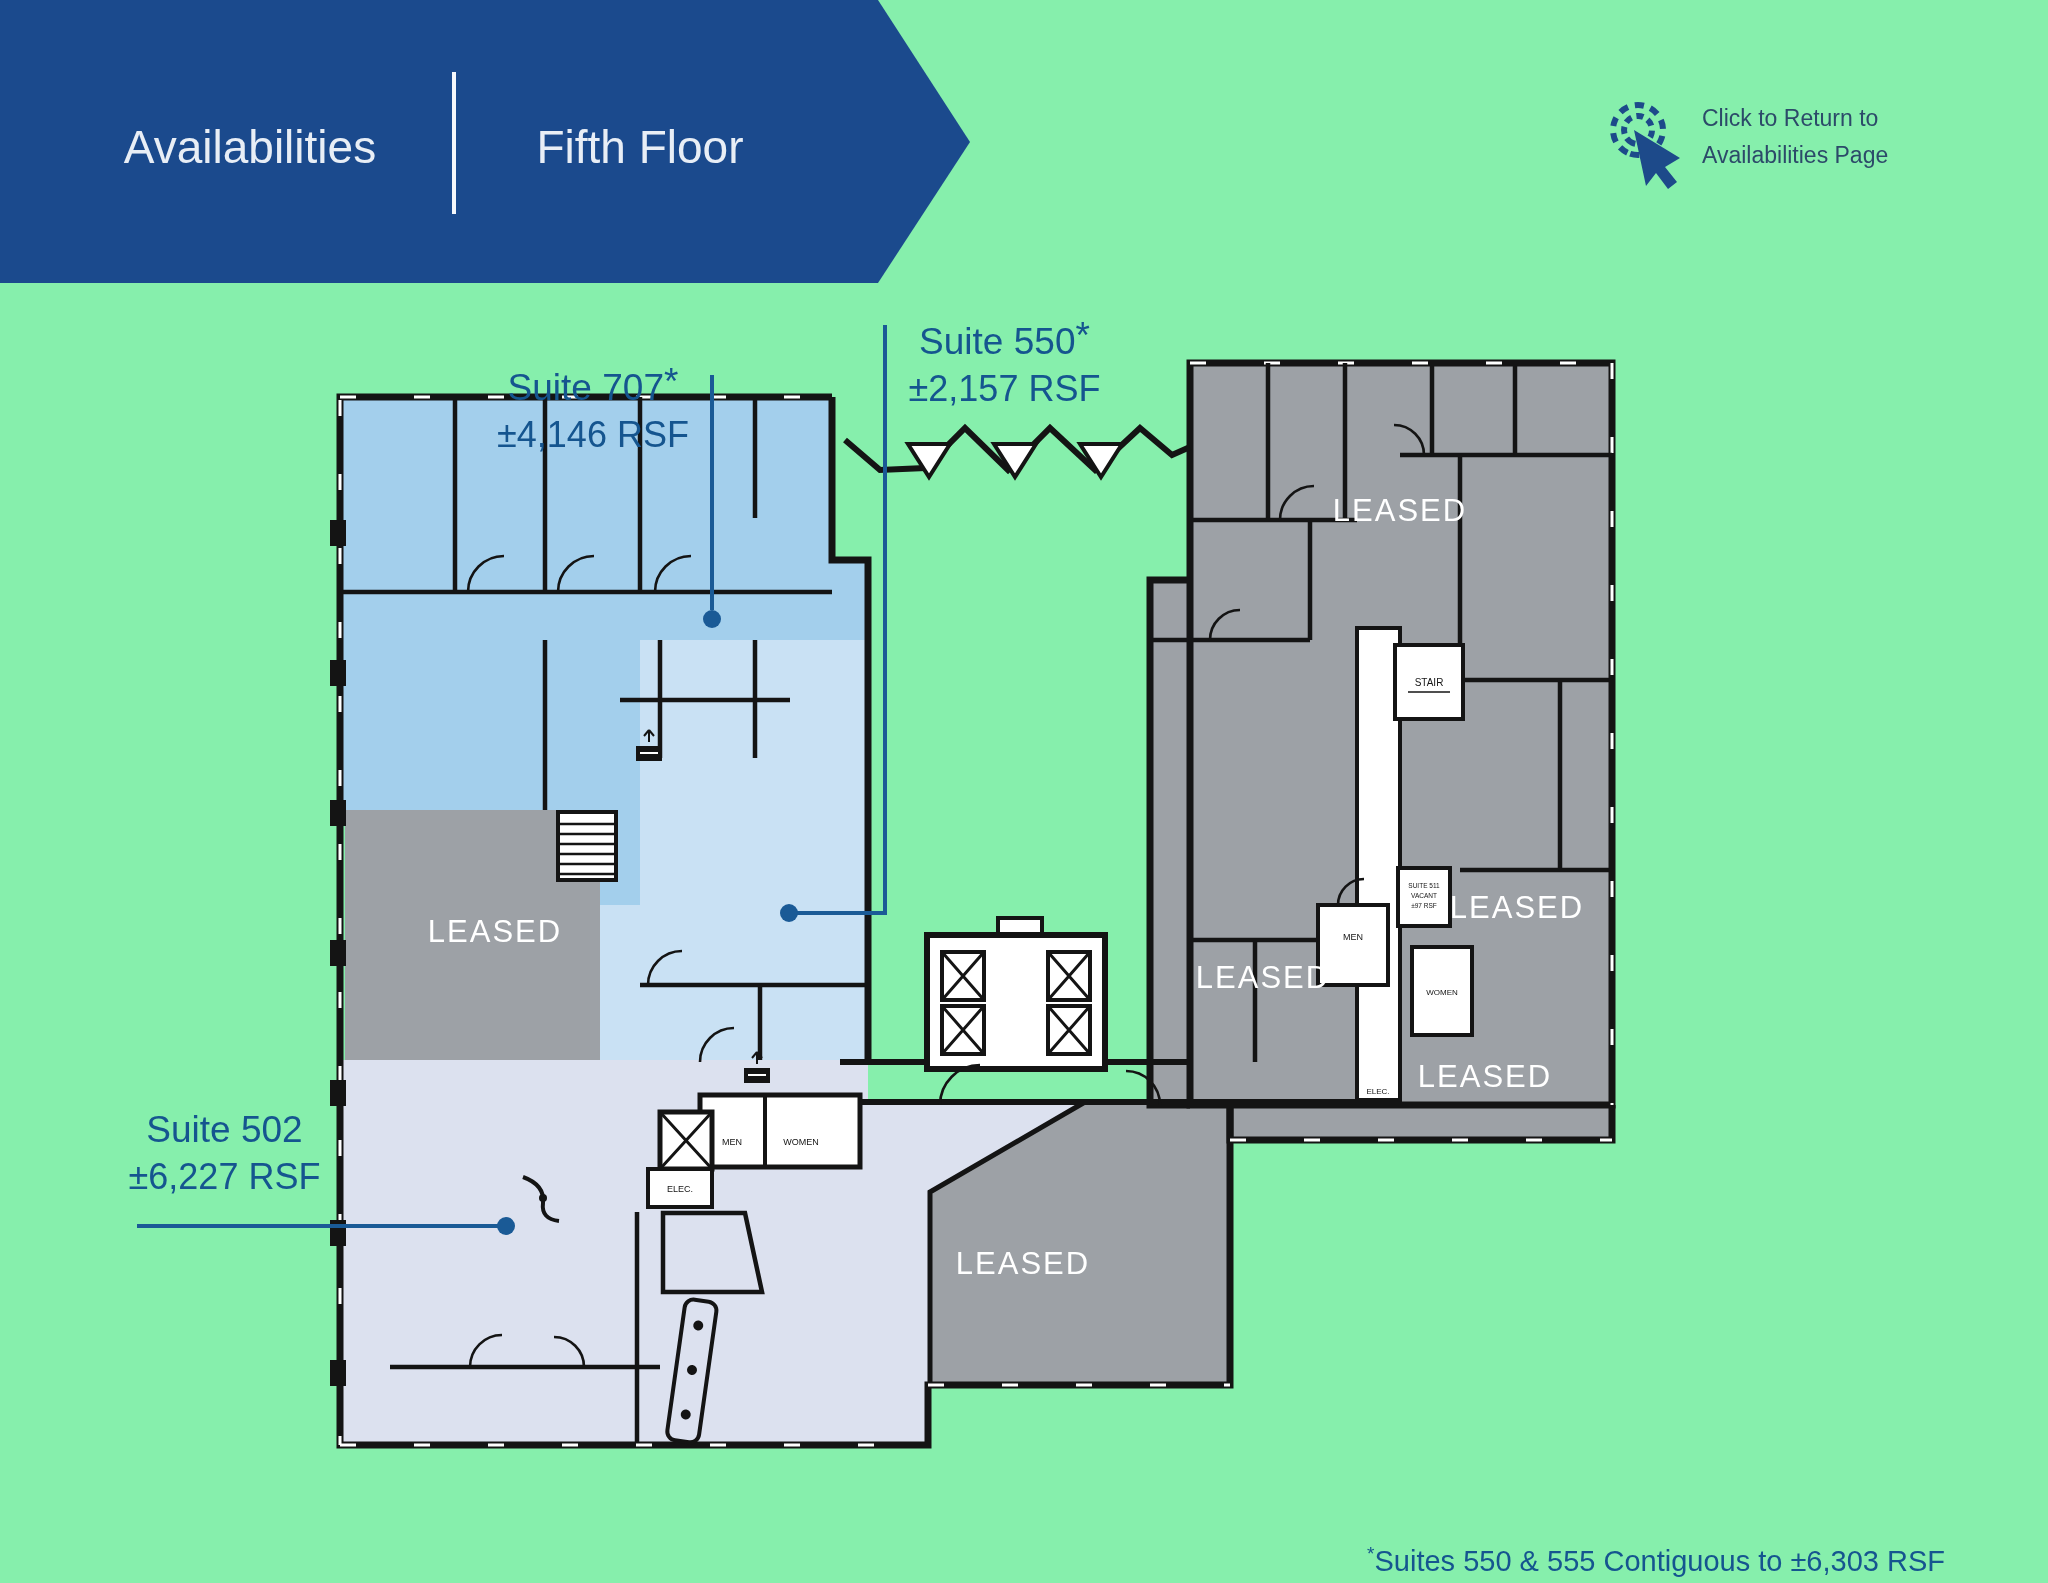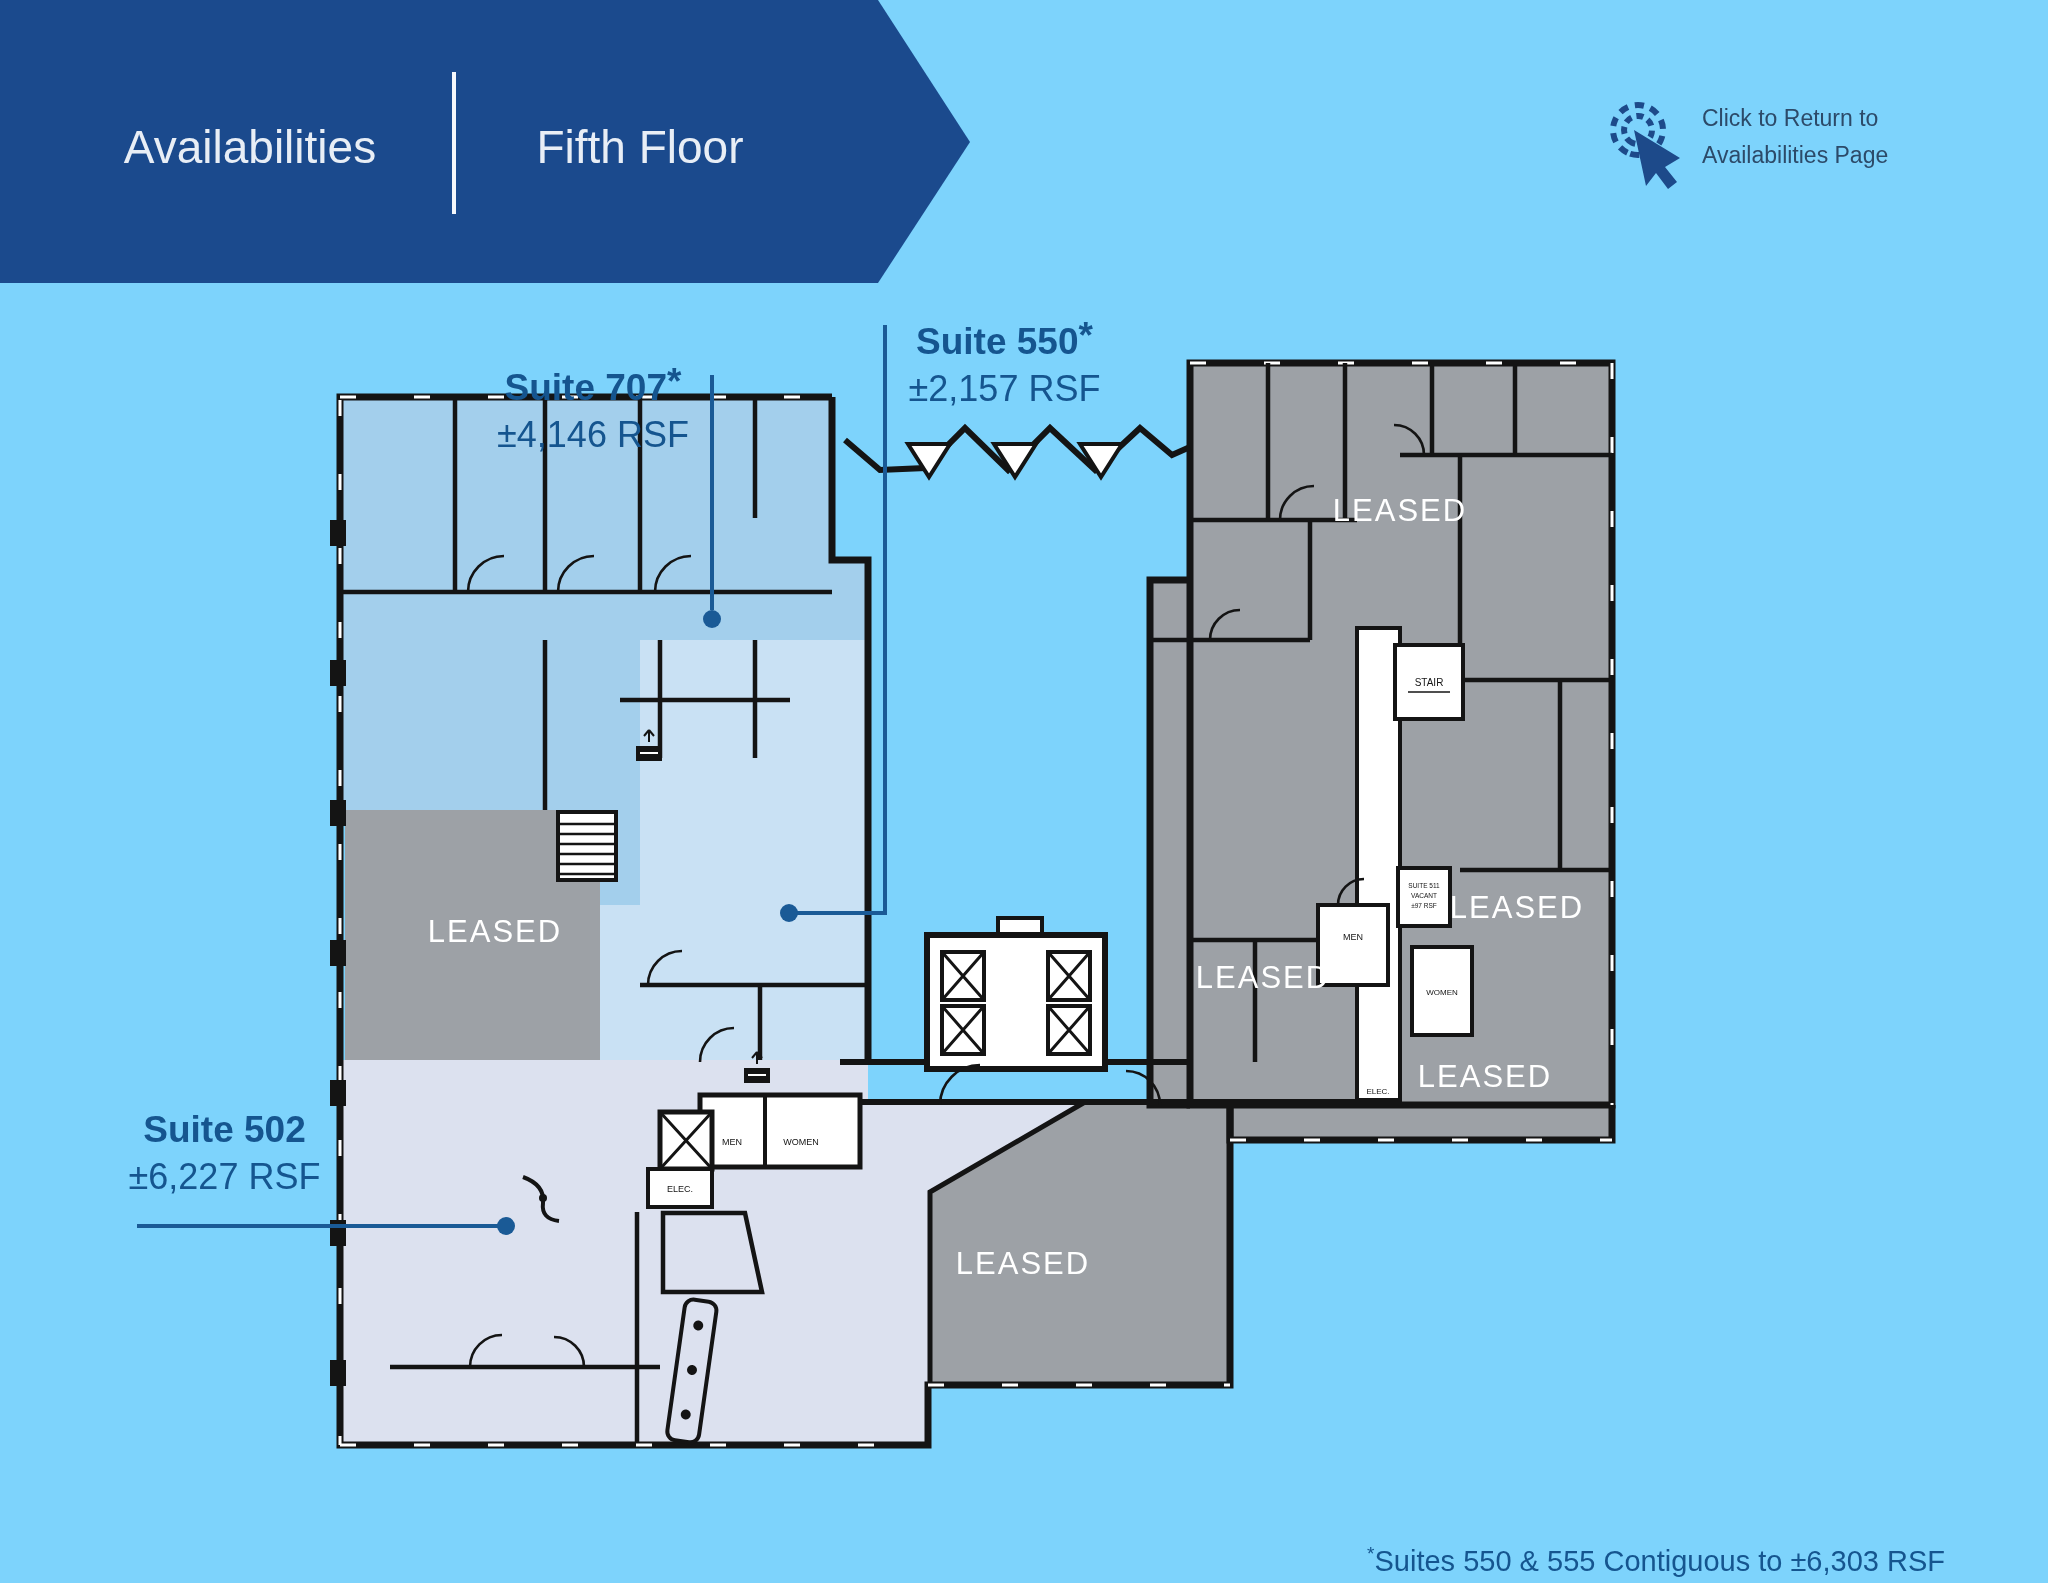--- a/index.html
+++ b/index.html
@@ -1,21 +1,21 @@
 <!DOCTYPE html>
 <html><head>
 <meta charset="utf-8">
 <style>
   html,body{margin:0;padding:0;background:#ffffff;}
-  .page{position:relative;width:2048px;height:1583px;background:#7dd3fc;overflow:hidden;
+  .page{position:relative;width:2048px;height:1583px;background:#86efac;overflow:hidden;
         font-family:"Liberation Sans", sans-serif;}
   .banner-svg{position:absolute;left:0;top:0;}
   .plan-svg{position:absolute;left:0;top:0;}
   .suite-label{position:absolute;text-align:center;color:#15558f;}
-  .suite-label .sname{font-weight:bold;font-size:37px;line-height:47px;margin-top:45px;}
+  .suite-label .sname{font-weight:normal;font-size:37px;line-height:47px;margin-top:45px;}
   .suite-label .srsf{font-size:36px;line-height:47px;}
   .return-text{position:absolute;left:1702px;top:100px;width:300px;
                color:#2c4a69;font-size:23px;line-height:37px;}
   .return-icon{position:absolute;left:1604px;top:94px;cursor:pointer;}
   .footnote{position:absolute;right:103px;top:1543px;color:#15558f;font-size:29px;}
   .footnote sup{font-size:19px;}
   .leased-text{fill:#ffffff;font-family:"Liberation Sans",sans-serif;font-size:31px;letter-spacing:2px;}
   .tiny{fill:#141414;font-family:"Liberation Sans",sans-serif;}
 </style>
 </head>

